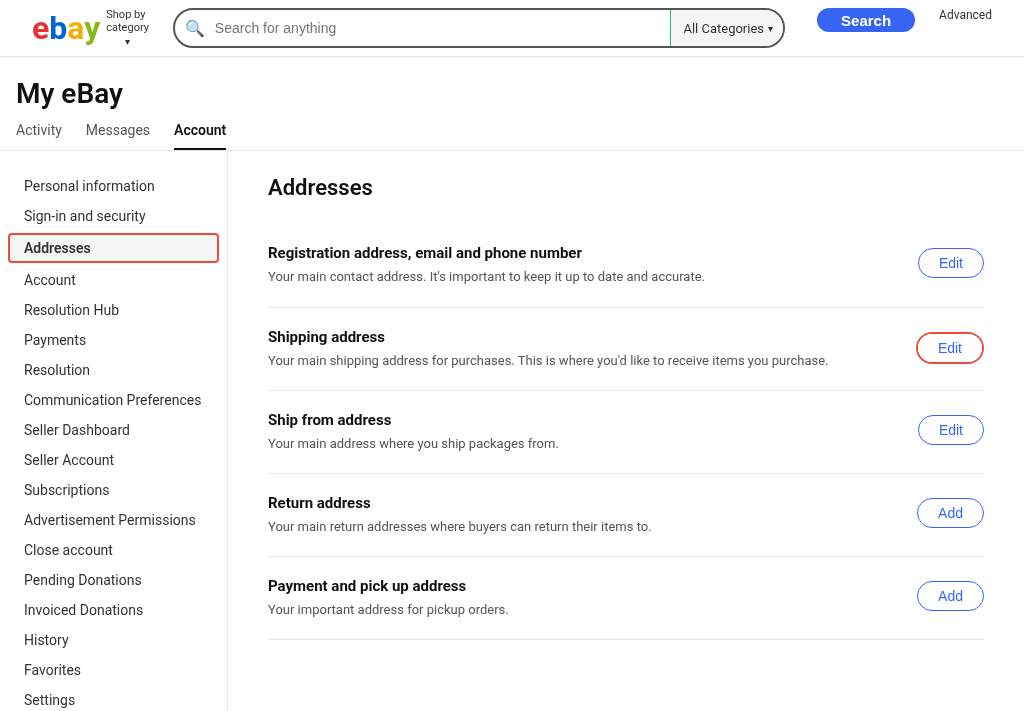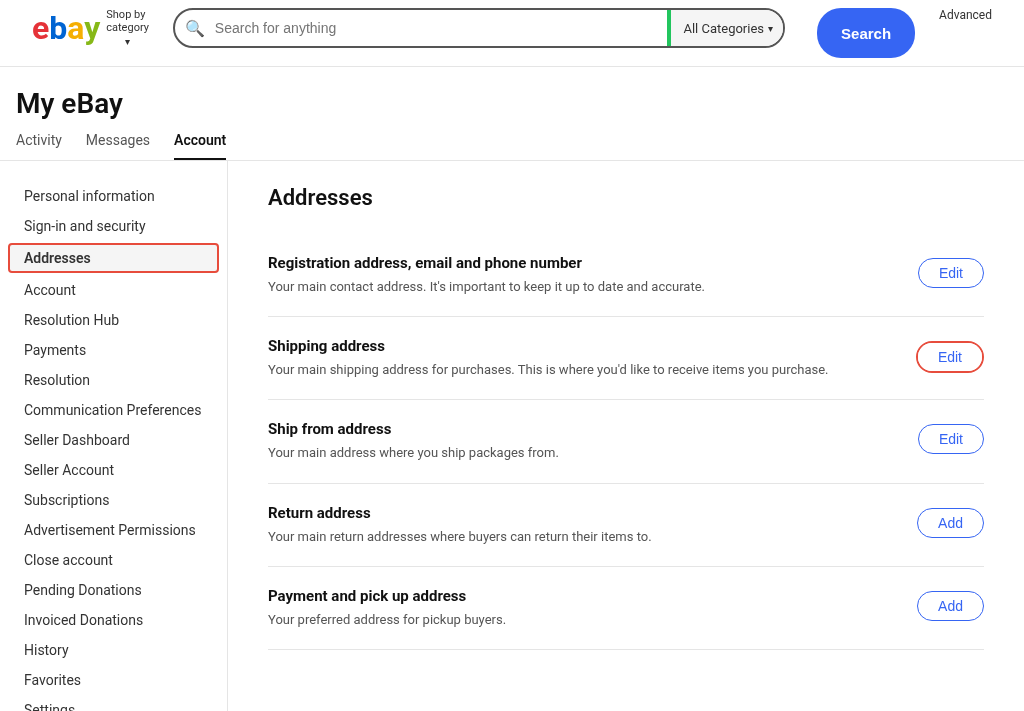--- a/index.html
+++ b/index.html
@@ -59,33 +59,33 @@
       outline: none;
       font-size: 14px;
       color: #666;
       background: transparent;
     }
     .category-wrap {
       display: flex;
       align-items: center;
       height: 100%;
       background: #f5f5f5;
-      border-left: 4px solid #22c55e;
+      border-left: 1px solid #22c55e;
       padding: 0 10px 0 12px;
       gap: 4px;
       cursor: pointer;
       font-size: 13px;
     }
     .search-btn {
       background: #3665f3;
       color: #fff;
       border: none;
       border-radius: 24px;
       padding: 0 24px;
-      height: 50px;
+      height: 24px;
       font-size: 15px;
       font-weight: 600;
       cursor: pointer;
       flex-shrink: 0;
       margin-left: 8px;
     }
     .advanced-link {
       font-size: 12px;
       color: #333;
       cursor: pointer;
@@ -316,19 +316,19 @@
       <div class="address-info">
         <h3>Return address</h3>
         <p>Your main return addresses where buyers can return their items to.</p>
       </div>
       <button class="address-btn">Add</button>
     </div>
 
     <div class="address-section">
       <div class="address-info">
         <h3>Payment and pick up address</h3>
-        <p>Your preferred address for pickup buyers.</p>
+        <p>Your important address for pickup orders.</p>
       </div>
       <button class="address-btn">Add</button>
     </div>
 
   </main>
 </div>
 
 </body></html>

